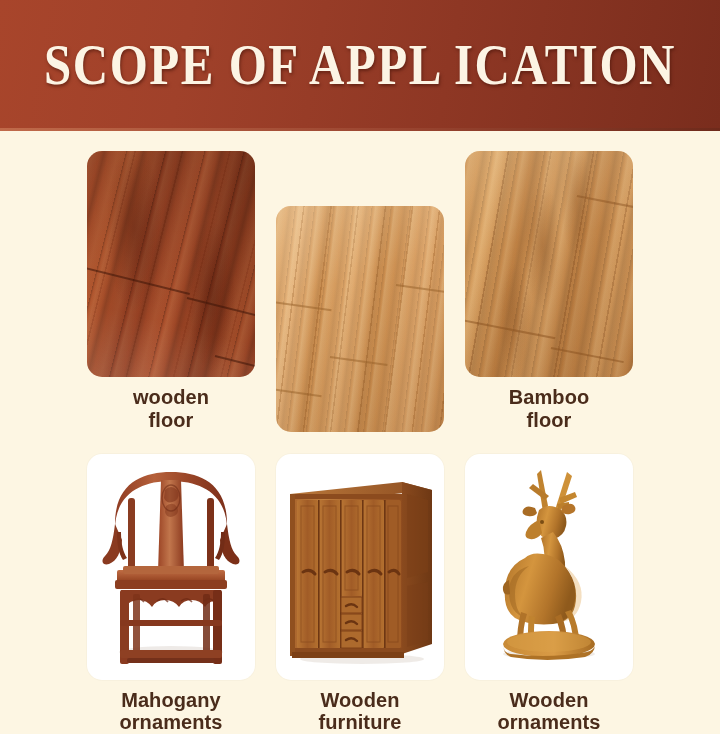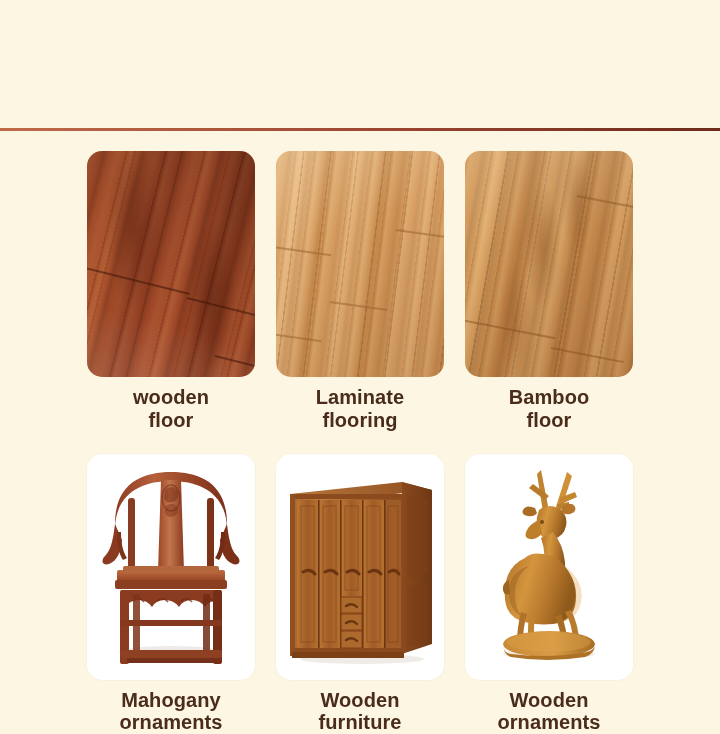--- a/index.html
+++ b/index.html
@@ -127,20 +127,23 @@
       linear-gradient(170deg, rgba(255,240,205,.16) 0%, rgba(0,0,0,0) 40%, rgba(110,60,20,.14) 100%);
   }
 
   .obj-svg { position:absolute; inset:0; width:100%; height:100%; }
 </style>
 </head>
 <body>
 
 <div class="page">
 
+  <div class="header">
+    <div class="header-title">SCOPE OF APPL ICATION</div>
+  </div>
   <div class="header-underline"></div>
 
   <div class="grid">
 
     <div class="row row-one">
 
       <div class="cell">
         <div class="thumb">
           <div class="wood wood-mahogany"></div>
           <div class="seam" style="left:-6px; top:115px; width:112px; transform:rotate(14deg);"></div>
@@ -152,22 +155,20 @@
       </div>
 
       <div class="cell">
         <div class="thumb">
           <div class="wood wood-laminate"></div>
           <div class="seam" style="left:-4px; top:95px; width:60px; transform:rotate(8deg); background:rgba(150,95,40,.5);"></div>
           <div class="seam" style="left:54px; top:150px; width:58px; transform:rotate(8deg); background:rgba(150,95,40,.5);"></div>
           <div class="seam" style="left:-6px; top:182px; width:52px; transform:rotate(8deg); background:rgba(150,95,40,.5);"></div>
           <div class="seam" style="left:120px; top:78px; width:52px; transform:rotate(8deg); background:rgba(150,95,40,.5);"></div>
         </div>
-        <div class="caption">Laminate
-flooring</div>
       </div>
 
       <div class="cell">
         <div class="thumb">
           <div class="wood wood-bamboo"></div>
           <div class="seam" style="left:-4px; top:168px; width:96px; transform:rotate(11deg); background:rgba(135,80,30,.5);"></div>
           <div class="seam" style="left:86px; top:196px; width:74px; transform:rotate(11deg); background:rgba(135,80,30,.5);"></div>
           <div class="seam" style="left:112px; top:44px; width:62px; transform:rotate(11deg); background:rgba(135,80,30,.45);"></div>
         </div>
         <div class="caption">Bamboo

